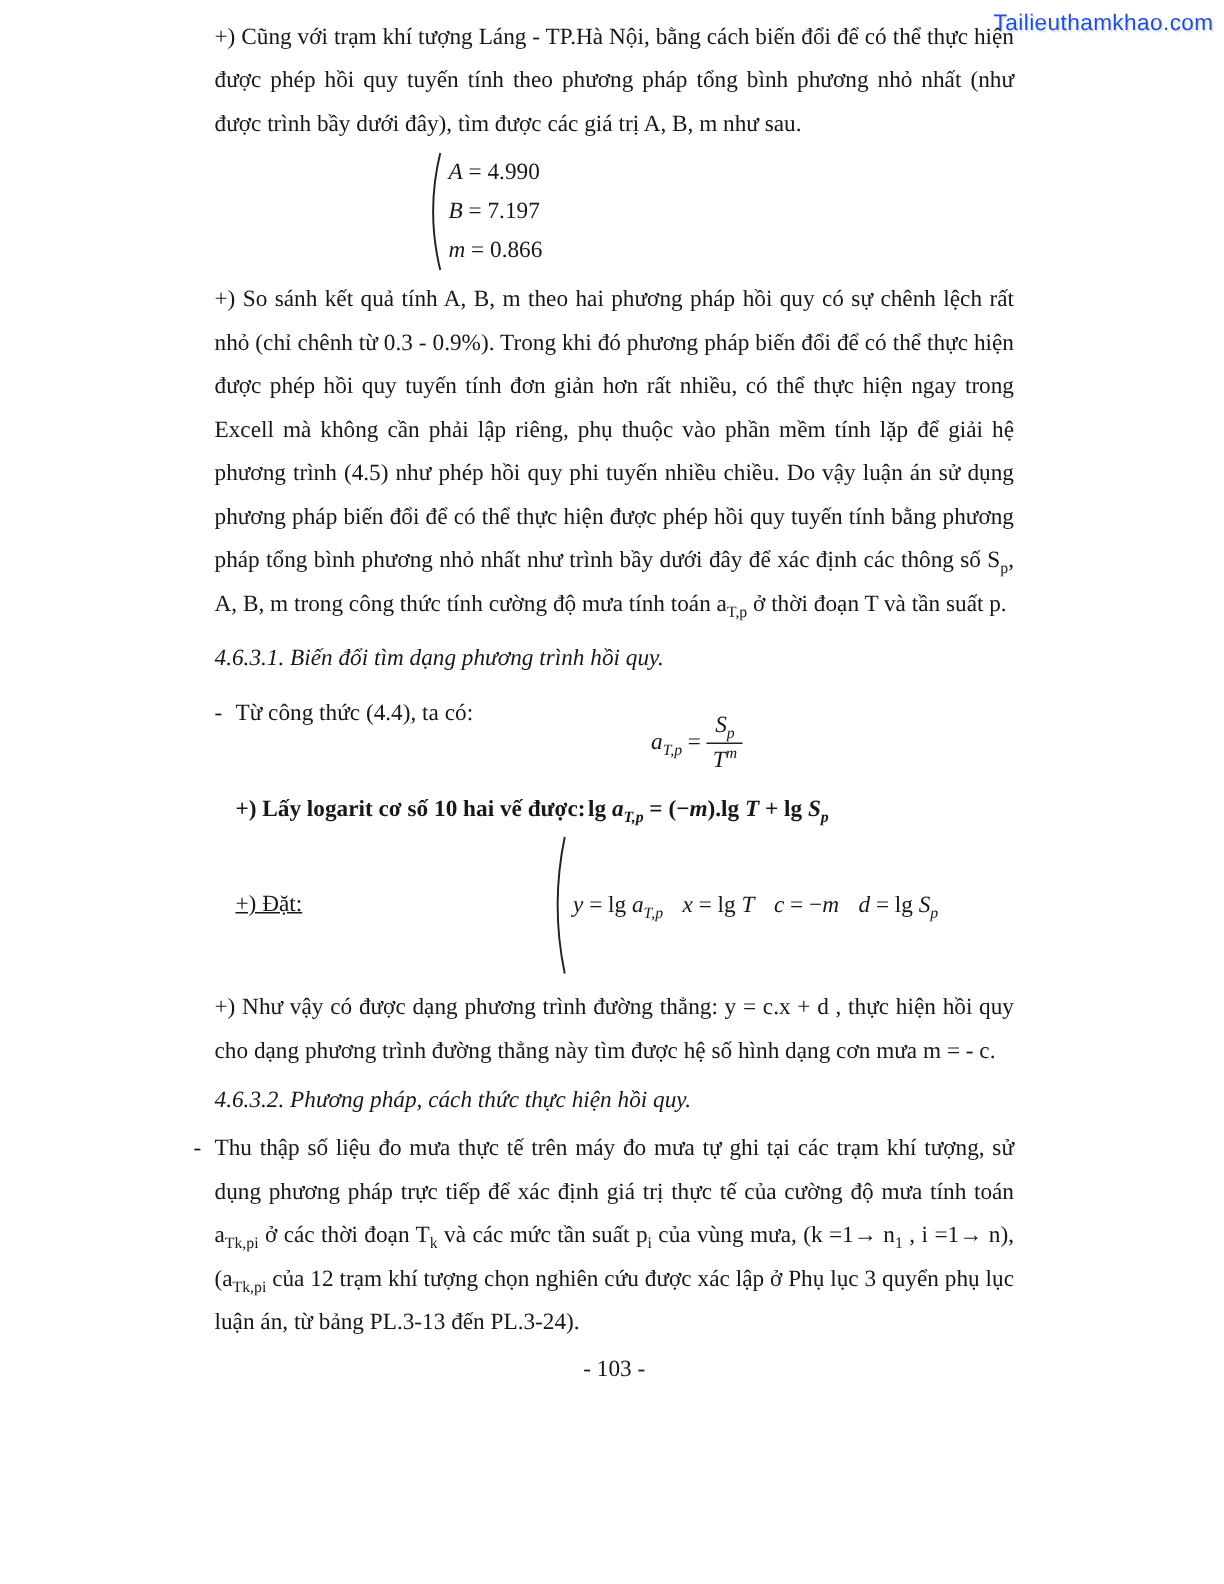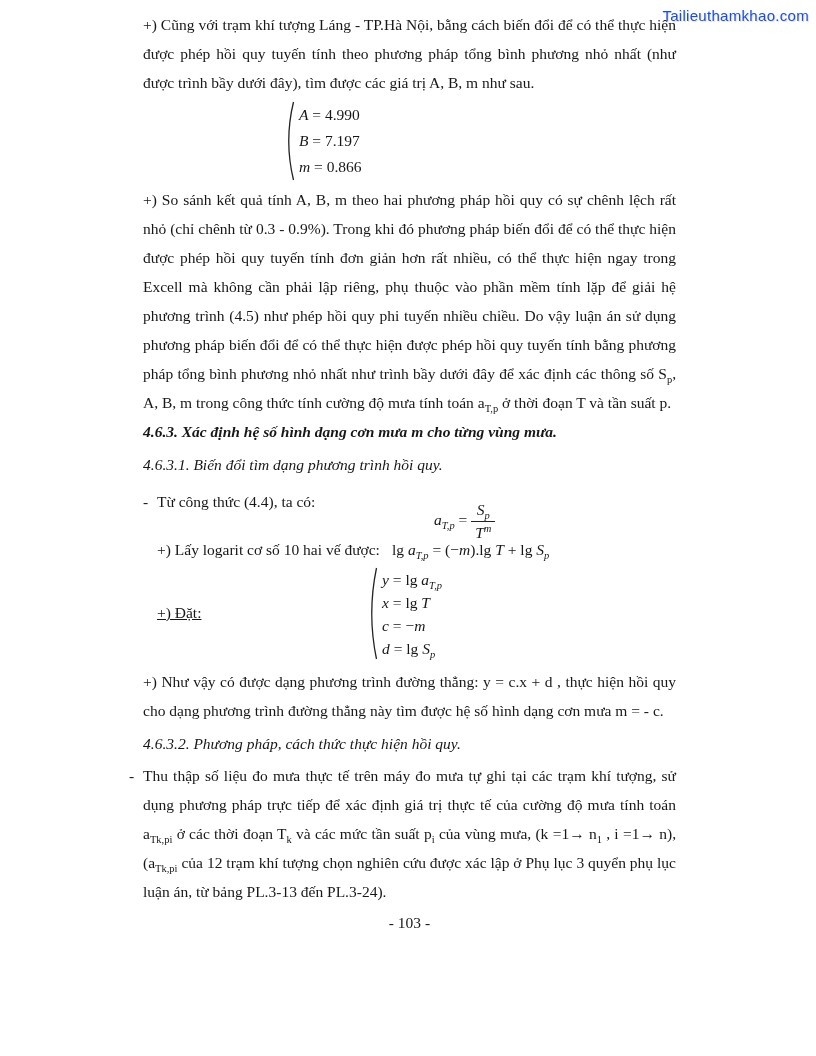--- a/index.html
+++ b/index.html
@@ -73,21 +73,21 @@
     display: inline-flex;
     flex-direction: column;
     align-items: center;
     vertical-align: middle;
     line-height: 20px;
   }
   .frac .num { padding: 0 5px 1px 5px; }
   .frac .den { border-top: 1.2px solid #222; padding: 1px 4px 0 4px; }
 
   .system { display: flex; align-items: center; gap: 4px; }
-  .system .sys-lines { display: flex; flex-direction: column; }
+  .system .sys-lines { display: flex; flex-direction: row; gap: 13px; }
   .system .sys-line { line-height: 23px; white-space: pre; }
 
   
   .sg-i   { font-style: italic; }
   .sg-sub { font-size: 10.5px; vertical-align: -4px; line-height: 0; }
   .sg-sup { font-size: 10.5px; vertical-align: 6px;  line-height: 0; }
 
   .footer-page-number {
     text-align: center;
     margin-top: 6px;
@@ -113,33 +113,32 @@
         </svg>
       <div class="eq-lines">
         <div class="eq-line"><span class="sg-i">A</span><span> = 4.990</span></div>
         <div class="eq-line"><span class="sg-i">B</span><span> = 7.197</span></div>
         <div class="eq-line"><span class="sg-i">m</span><span> = 0.866</span></div>
       </div>
     </div>
 
     <p class="body-par indent" style="margin-top:4px;"><span>+) So sánh kết quả tính A, B, m theo hai phương pháp hồi quy có sự chênh lệch rất nhỏ (chỉ chênh từ 0.3 - 0.9%). Trong khi đó phương pháp biến đổi để có thể thực hiện được phép hồi quy tuyến tính đơn giản hơn rất nhiều, có thể thực hiện ngay trong Excell mà không cần phải lập riêng, phụ thuộc vào phần mềm tính lặp để giải hệ phương trình (4.5) như phép hồi quy phi tuyến nhiều chiều. Do vậy luận án sử dụng phương pháp biến đổi để có thể thực hiện được phép hồi quy tuyến tính bằng phương pháp tổng bình phương nhỏ nhất như trình bầy dưới đây để xác định các thông số S</span><span class="sg-sub">p</span><span>, A, B, m trong công thức tính cường độ mưa tính toán a</span><span class="sg-sub">T,p</span><span> ở thời đoạn T và tần suất p.</span></p>
 
-    <h3 class="h-bold-italic" style="margin-top:4px;">4.6.3. Xác định hệ số hình dạng cơn mưa m cho từng vùng mưa.</h3>
 
     <h4 class="h-italic" style="margin-top:11px;">4.6.3.1. Biến đổi tìm dạng phương trình hồi quy.</h4>
 
     <div class="formula-row hanging" style="margin-top:4px; height:48px;">
       <span class="dash-marker" style="top:13px;">-</span>
       <span class="row-label" style="position:absolute; left:0; top:13px;">Từ công thức (4.4), ta có:</span>
       <span class="abs-formula" style="left:246px; top:2px;">
         <span><span class="sg-i">a</span><span class="sg-sub sg-i">T,p</span><span> = </span></span><span class="frac"><span class="num"><span class="sg-i">S</span><span class="sg-sub sg-i">p</span></span><span class="den"><span class="sg-i">T</span><span class="sg-sup sg-i">m</span></span></span>
       </span>
     </div>
 
-    <div class="formula-row" style="margin-top:8px; height:27px; line-height:27px;">
+    <div class="formula-row" style="margin-top:24px; height:27px; line-height:27px;font-weight:bold;">
       <span class="row-label">+) Lấy logarit cơ số 10 hai vế được:</span>
       <span class="abs-formula" style="left:235px; top:0;"><span>lg </span><span class="sg-i">a</span><span class="sg-sub sg-i">T,p</span><span> = (−</span><span class="sg-i">m</span><span>).lg </span><span class="sg-i">T</span><span> + lg </span><span class="sg-i">S</span><span class="sg-sub sg-i">p</span></span>
     </div>
 
     <div class="formula-row" style="margin-top:4px; height:96px;">
       <span class="row-label" style="position:absolute; left:0; top:37px;text-decoration:underline;">+) Đặt:</span>
       <span class="abs-formula system" style="left:208px; top:0;">
         <svg class="brace-svg" width="13" height="93" viewBox="0 0 13 93">
             <path d="M11.5,1 Q2,46.5 11.5,92" fill="none" stroke="#222222" stroke-width="1.3"></path>
           </svg>

